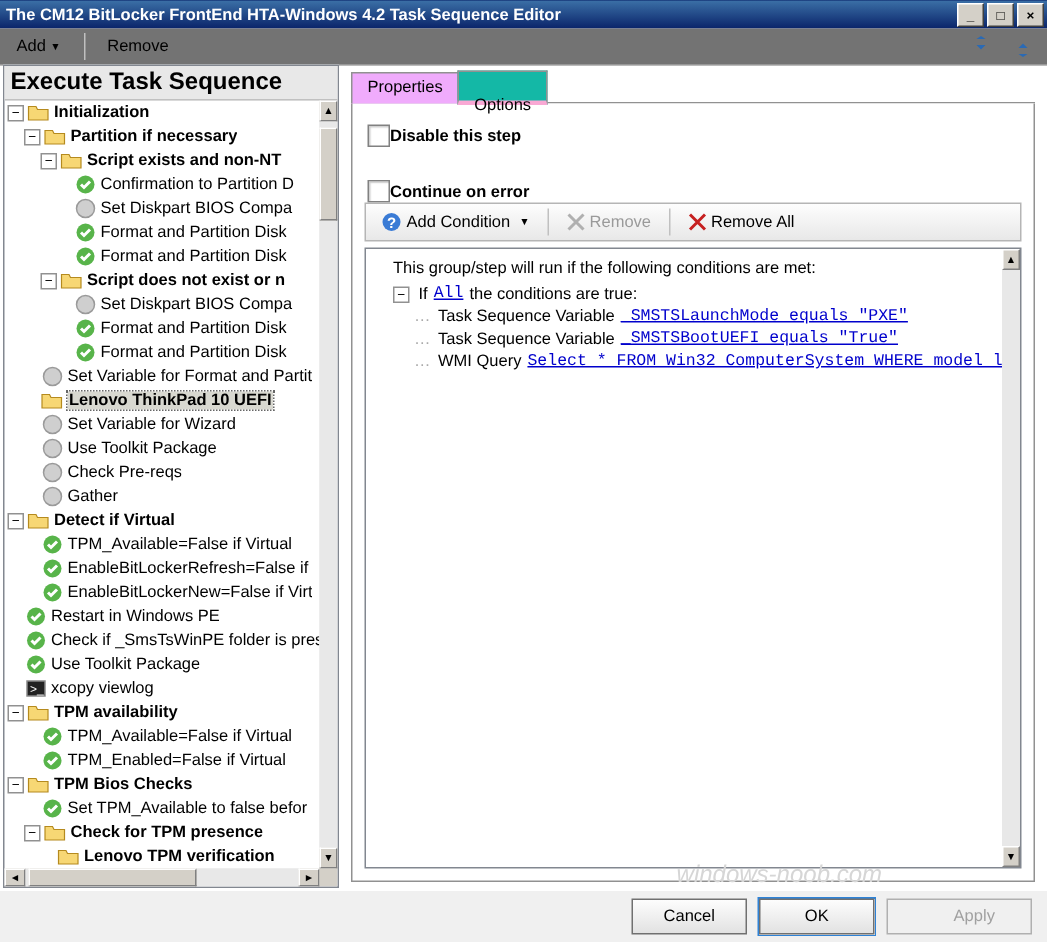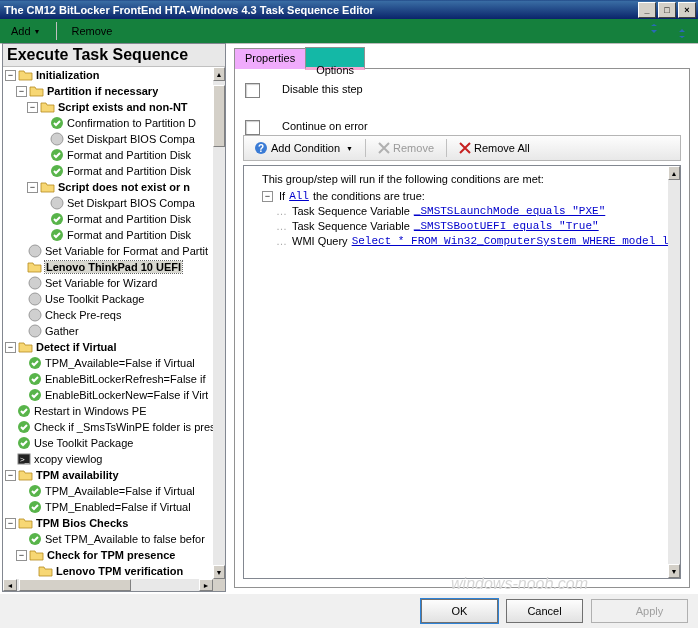--- a/index.html
+++ b/index.html
@@ -30,21 +30,21 @@
     background: #d4d0c8;
     border: 1px solid #fff;
     border-right-color:#404040; border-bottom-color:#404040;
     margin-left:2px;
     display:flex; align-items:center; justify-content:center;
     color:#000; font-weight:bold; font-size:9px;
   }
   
   .toolbar {
     height: 24px;
-    background:#15803d;
+    background:#737373;
     border-bottom:1px solid #bbb;
     display:flex; align-items:center;
     padding:0 4px;
     gap:6px;
     text-align:right;
   }
   .tb-btn {
     display:flex; align-items:center;
     padding:1px 6px;
     border:1px solid transparent;
@@ -151,21 +151,21 @@
   }
   .tabcontent{
     border:1px solid #919191;
     border-top:none;
     background:#fff;
     padding:10px 8px 8px 8px;
     height:calc(100% - 22px);
     box-sizing:border-box;
     display:flex;flex-direction:column;
   }
-  .checkbox-row{ display:flex;gap:22px;margin:4px 0 18px 2px;}
+  .checkbox-row{ display:flex;align-items:center;gap:0;margin:4px 0 18px 2px;font-weight:bold;}
   .checkbox{ width:13px;height:13px;border:1px solid #818181;background:#fff;box-shadow:inset 1px 1px 1px rgba(0,0,0,.2);}
   .cond-toolbar{
     border:1px solid #b5b5b5;
     background:linear-gradient(#fdfdfd,#e8e8e8);
     height:24px;
     display:flex;align-items:center;
     padding:0 4px;gap:4px;
   }
   .ct-btn{display:flex;align-items:center;gap:3px;padding:1px 5px;border:1px solid transparent;}
   .ct-btn.disabled{color:#9a9a9a;}
@@ -220,21 +220,21 @@
   }
 
   
   svg{display:block;}
   .dd-arrow{font-size:7px;margin-left:3px;color:#000;}
 </style>
 </head>
 <body>
 
 <div class="titlebar">
-  <span class="title">The CM12 BitLocker FrontEnd HTA-Windows 4.3 Task Sequence Editor</span>
+  <span class="title">The CM12 BitLocker FrontEnd HTA-Windows 4.2 Task Sequence Editor</span>
   <div class="winbtns">
     <div class="winbtn">_</div>
     <div class="winbtn">□</div>
     <div class="winbtn">×</div>
   </div>
 </div>
 
 <div class="toolbar">
   <div class="tb-btn">
     <span>Add</span>
@@ -701,18 +701,18 @@
            <div class="sb-btn">▲</div>
            <div class="sb-track"></div>
            <div class="sb-btn">▼</div>
         </div>
       </div>
     </div>
   </div>
 </div>
 
 <div class="bottombar">
+  <div class="btn">Cancel</div>
   <div class="btn default">OK</div>
-  <div class="btn">Cancel</div>
   <div class="btn disabled">Apply</div>
 </div>
 
 <div class="watermark">windows-noob.com</div>
 
 </body></html>

